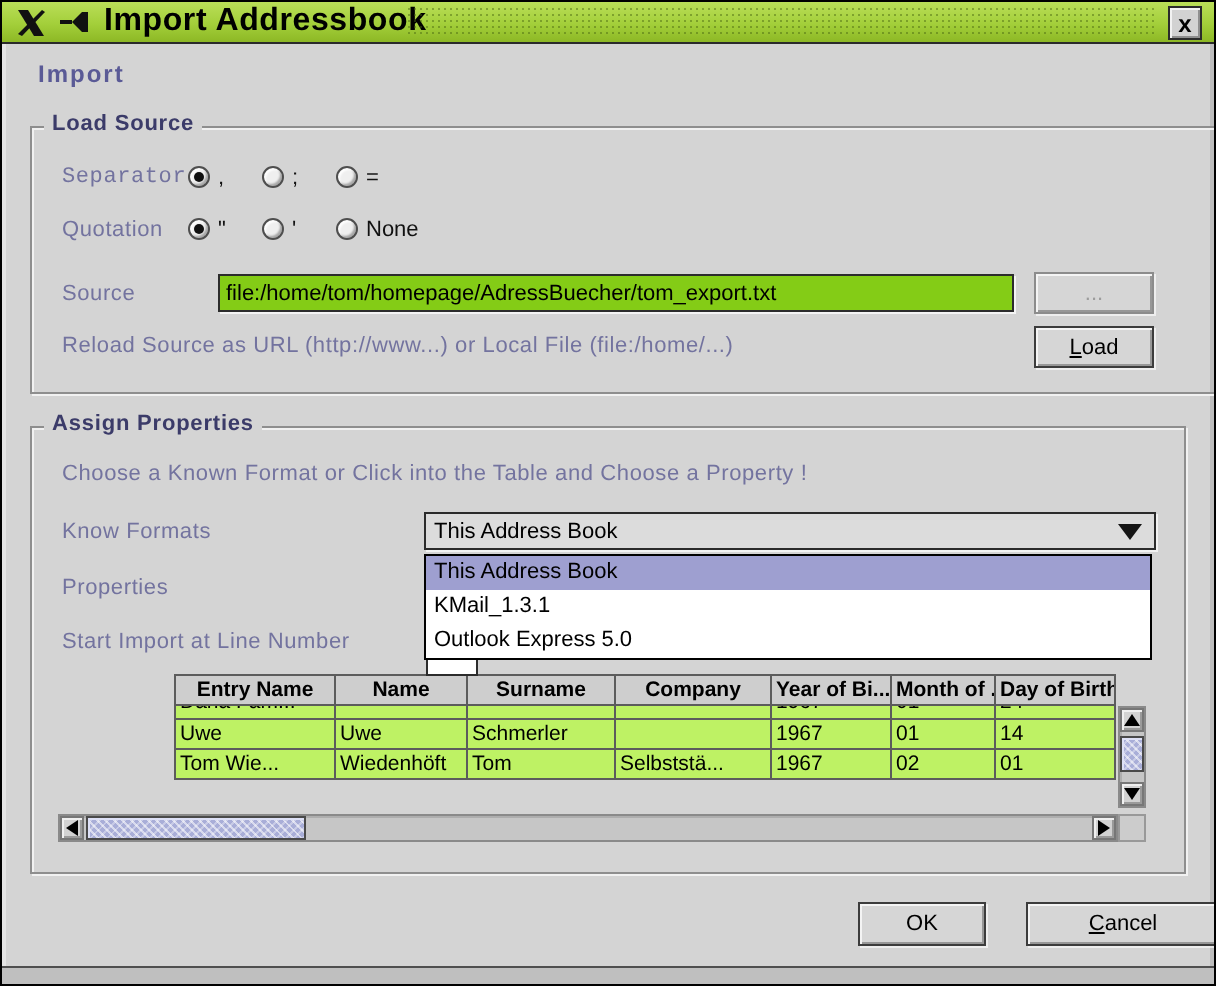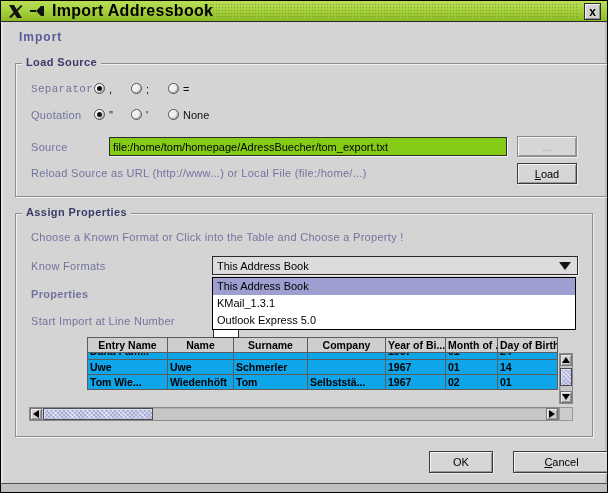--- a/index.html
+++ b/index.html
@@ -63,22 +63,22 @@
            border:1px solid #000; z-index:20; }
   .popup-item { height:17px; line-height:17px; font-size:11px; color:#000; padding-left:4px; white-space:nowrap; }
   .popup-item.selected { background:#9e9fd0; }
   .spin-sliver { position:absolute; left:212px; top:328px; width:26px; height:9px;
                  background:#fff; border:1px solid #2c2c2c; z-index:5; }
   
   table.grid { position:absolute; left:86px; top:336px; width:470px;
                border-collapse:collapse; table-layout:fixed; }
   table.grid th { background:#cecece; border:1px solid #5c5c5c; font-size:10.5px; font-weight:bold;
                   color:#000; height:15px; padding:0 2px; white-space:nowrap; overflow:hidden; text-align:center; }
-  table.grid td { background:#0ea5e9; border:1px solid #5c5c5c; font-size:10.5px; color:#000;
-                  height:15px; line-height:13px; padding:0 2px; white-space:nowrap; overflow:hidden;font-weight:bold; }
+  table.grid td { background:#bef264; border:1px solid #5c5c5c; font-size:10.5px; color:#000;
+                  height:15px; line-height:13px; padding:0 2px; white-space:nowrap; overflow:hidden; }
   tr.partial td { height:6px; padding:0 2px; }
   tr.partial td span { display:block; height:6px; overflow:hidden; }
   tr.partial td span i { display:block; font-style:normal; line-height:14px; margin-top:-9px; }
   
   .sb { position:absolute; background:#c6c6c6; border:1px solid #8a8a8a;
         box-shadow:inset 1px 1px 0 rgba(0,0,0,.12); }
   .sb-btn { position:absolute; background:#d2d2d2; border:1px solid #777;
             box-shadow:inset 1px 1px 0 #f0f0f0, inset -1px -1px 0 #9a9a9a;
             display:flex; align-items:center; justify-content:center; }
   .sb-thumb { position:absolute; background-color:#a9aed8;
@@ -158,21 +158,21 @@
   </div>
 
   <span class="plabel" style="left:30px; top:230px;">Choose a Known Format or Click into the Table and Choose a Property !</span>
 
   <span class="plabel" style="left:30px; top:259px;">Know Formats</span>
   <div class="combo">
     <span class="combo-value">This Address Book</span>
     <span class="combo-arrow"></span>
   </div>
 
-  <span class="plabel" style="left:30px; top:287px;font-weight:bold;">Properties</span>
+  <span class="plabel" style="left:30px; top:287px;">Properties</span>
   <span class="plabel" style="left:30px; top:314px;">Start Import at Line Number</span>
   <div class="spin-sliver"></div>
 
   <div class="popup">
     <div class="popup-item selected">This Address Book</div>
     <div class="popup-item">KMail_1.3.1</div>
     <div class="popup-item">Outlook Express 5.0</div>
   </div>
 
   <table class="grid">

